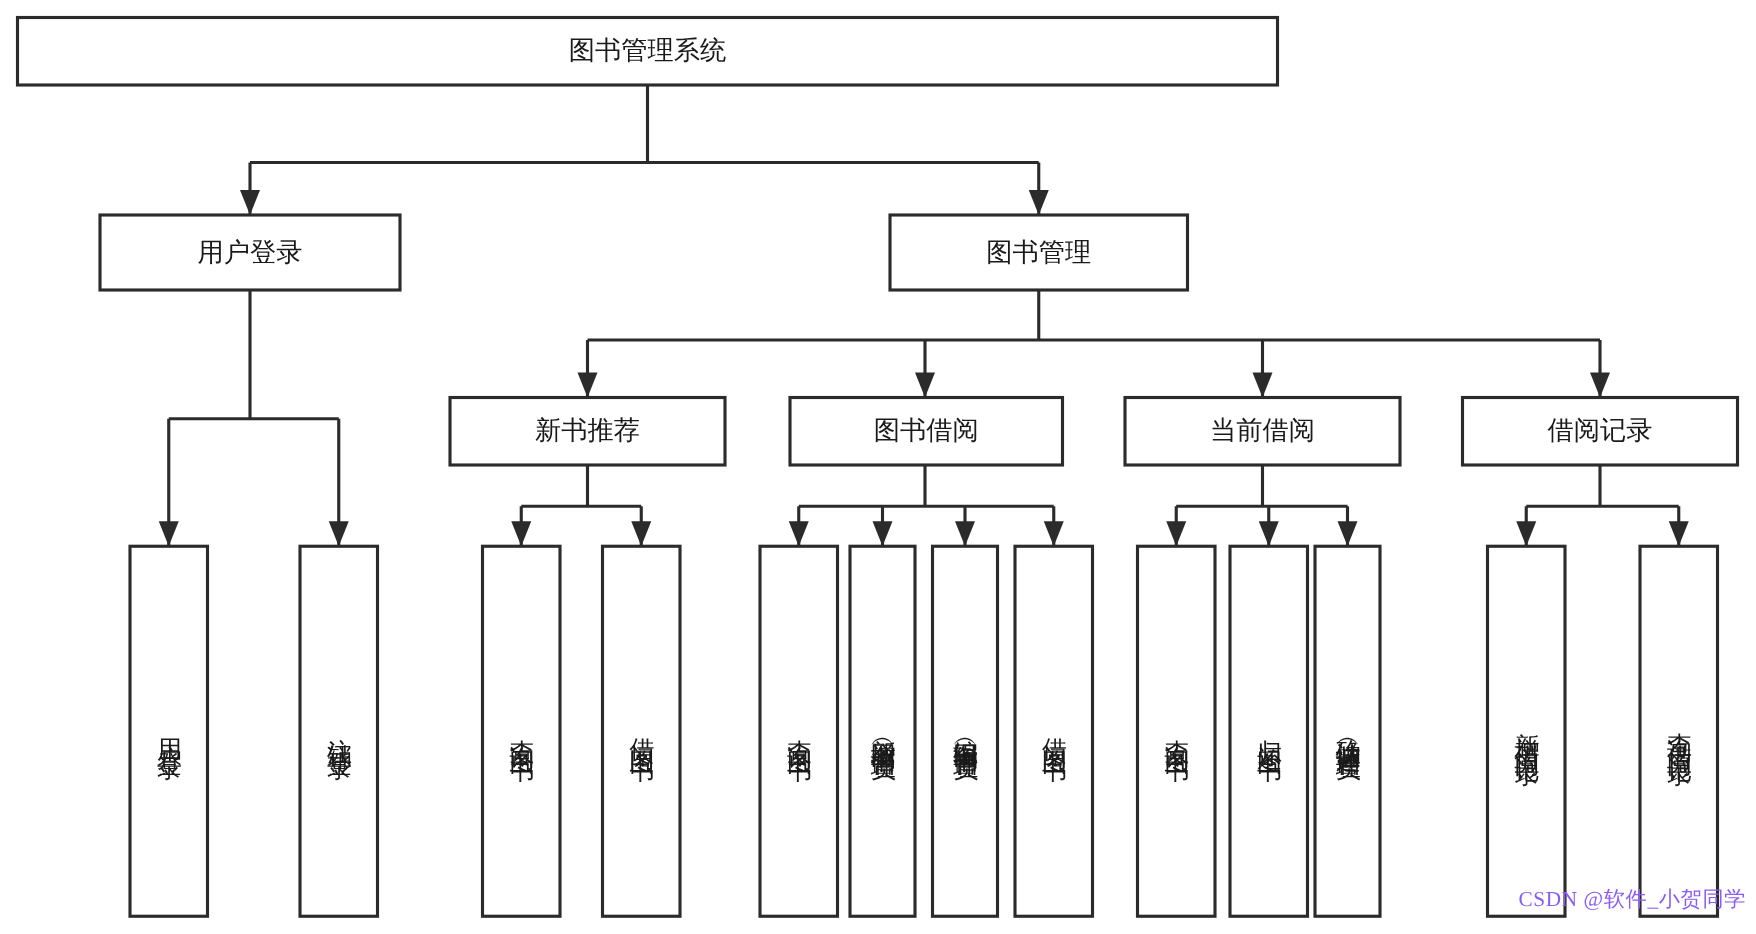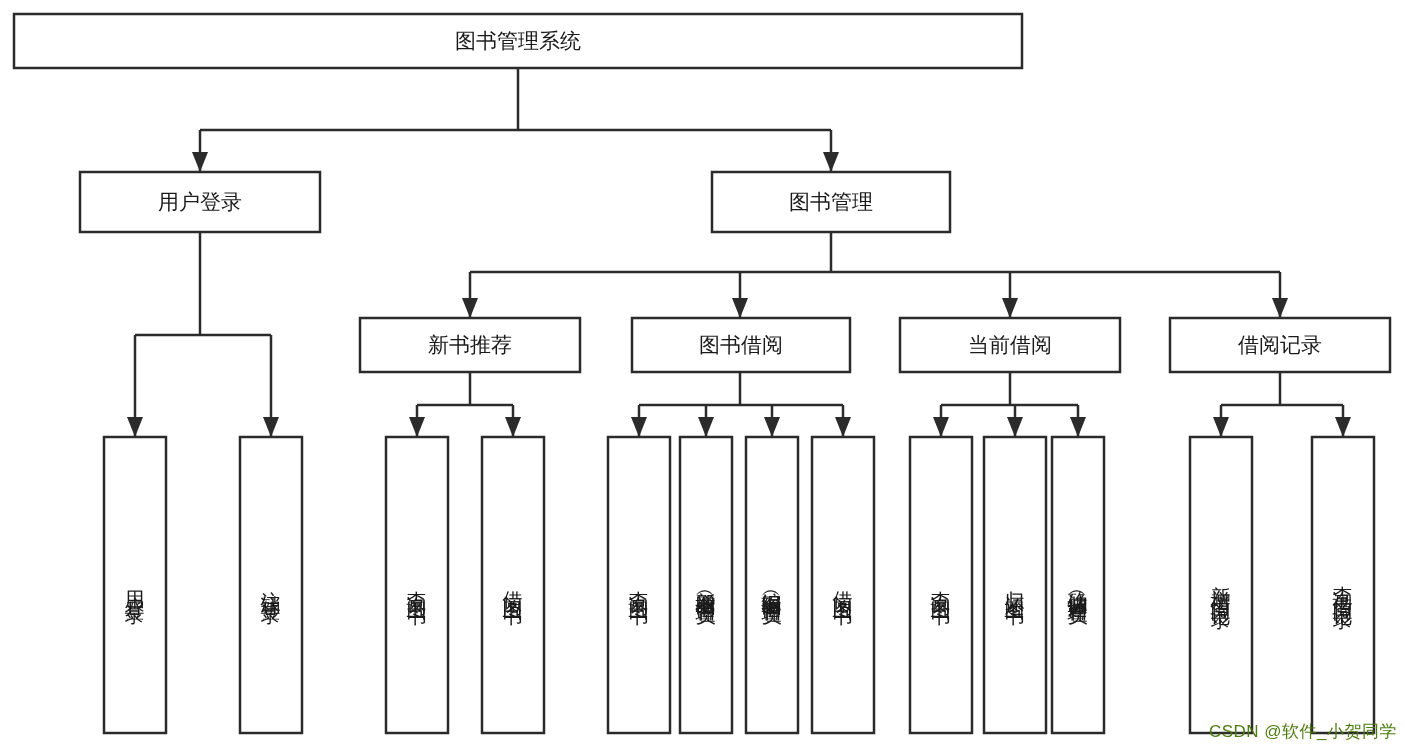--- a/index.html
+++ b/index.html
@@ -69,24 +69,24 @@
     color: #1a1a1a;
     white-space: nowrap;
     pointer-events: none;
   }
   .leaf-label-wrap.long {
     letter-spacing: 2px;
   }
   .watermark {
     position: absolute;
     right: 8px;
-    bottom: 4px;
-    font-family: Liberation Sans, sans-serif;
+    bottom: 16px;
+    font-family: Liberation Serif, serif;
     font-size: 17px;
-    color: #4d7c0f;
+    color: #8b5cf6;
     letter-spacing: 0.5px;
     white-space: nowrap;
     user-select: none;
   }
 </style>
 </head>
 <body>
 
 <div id="diagram-root">
 

